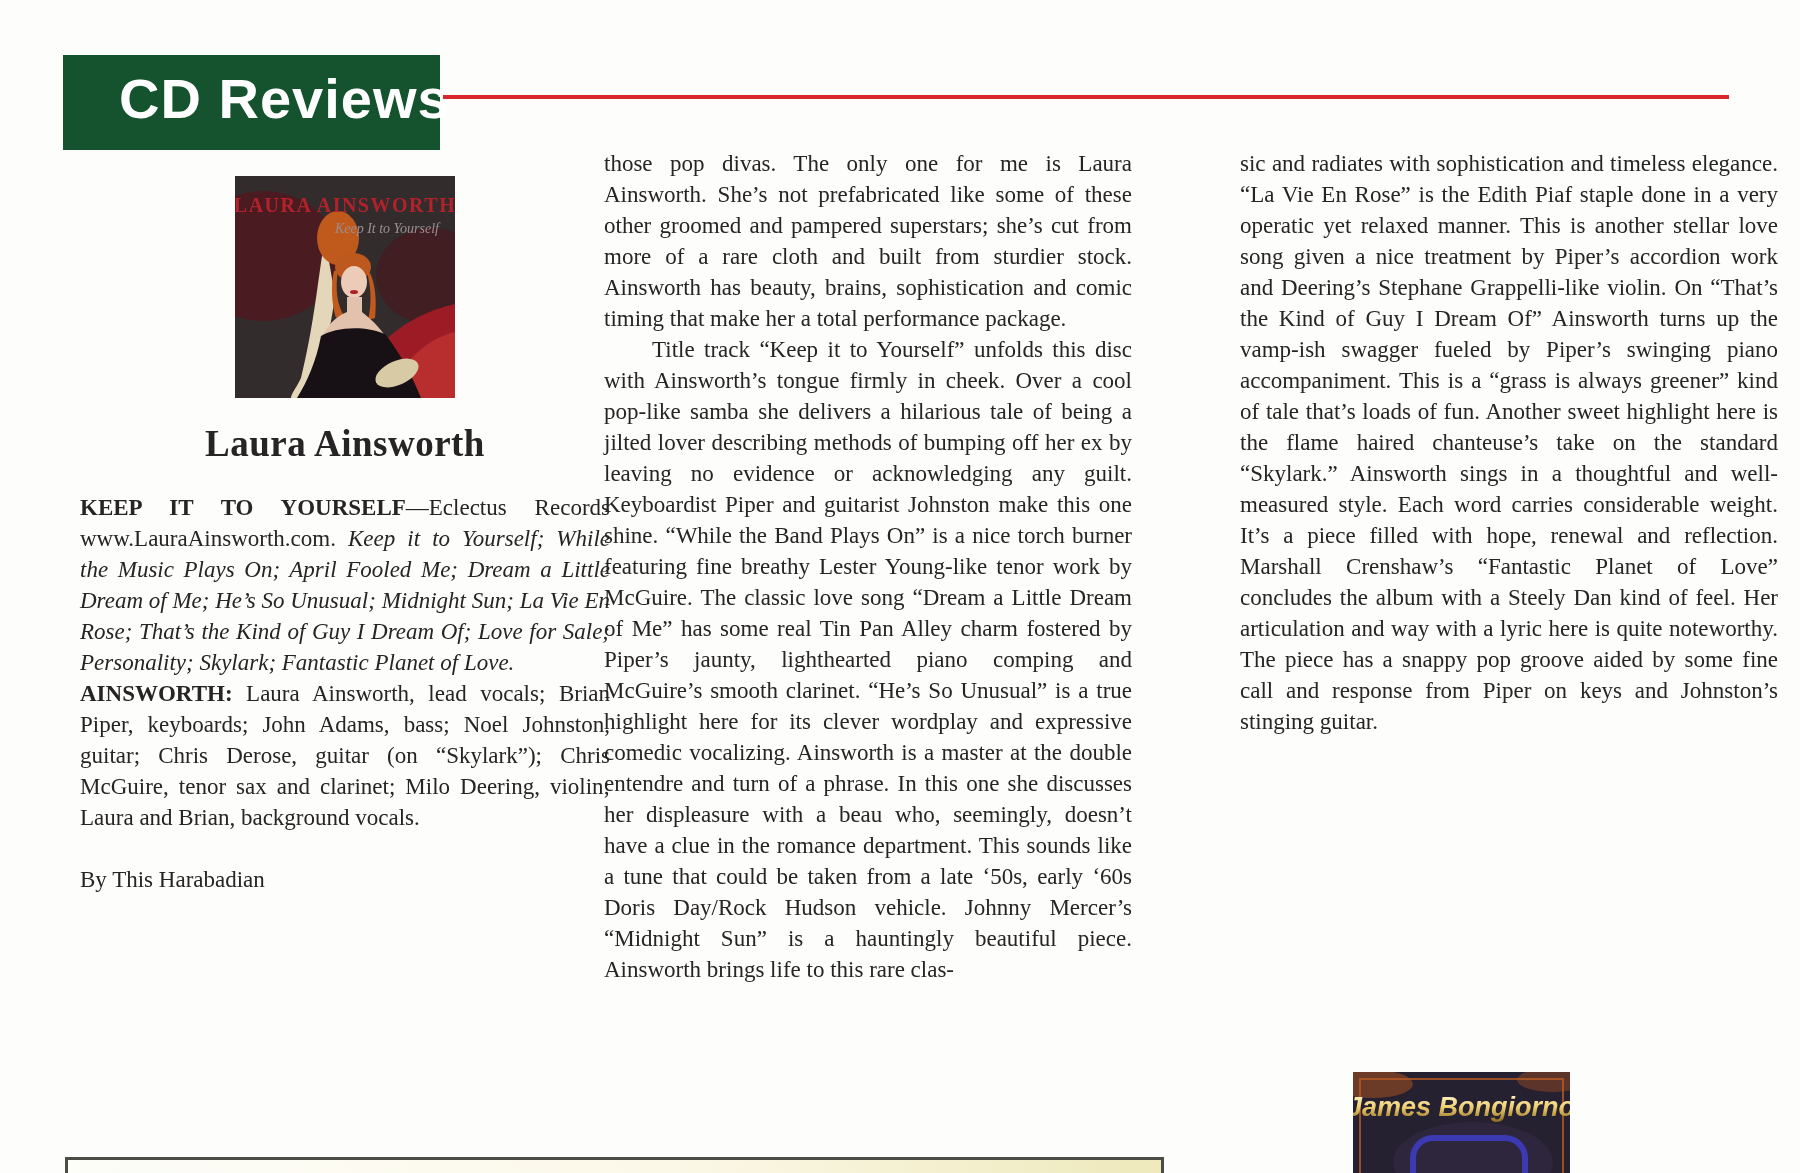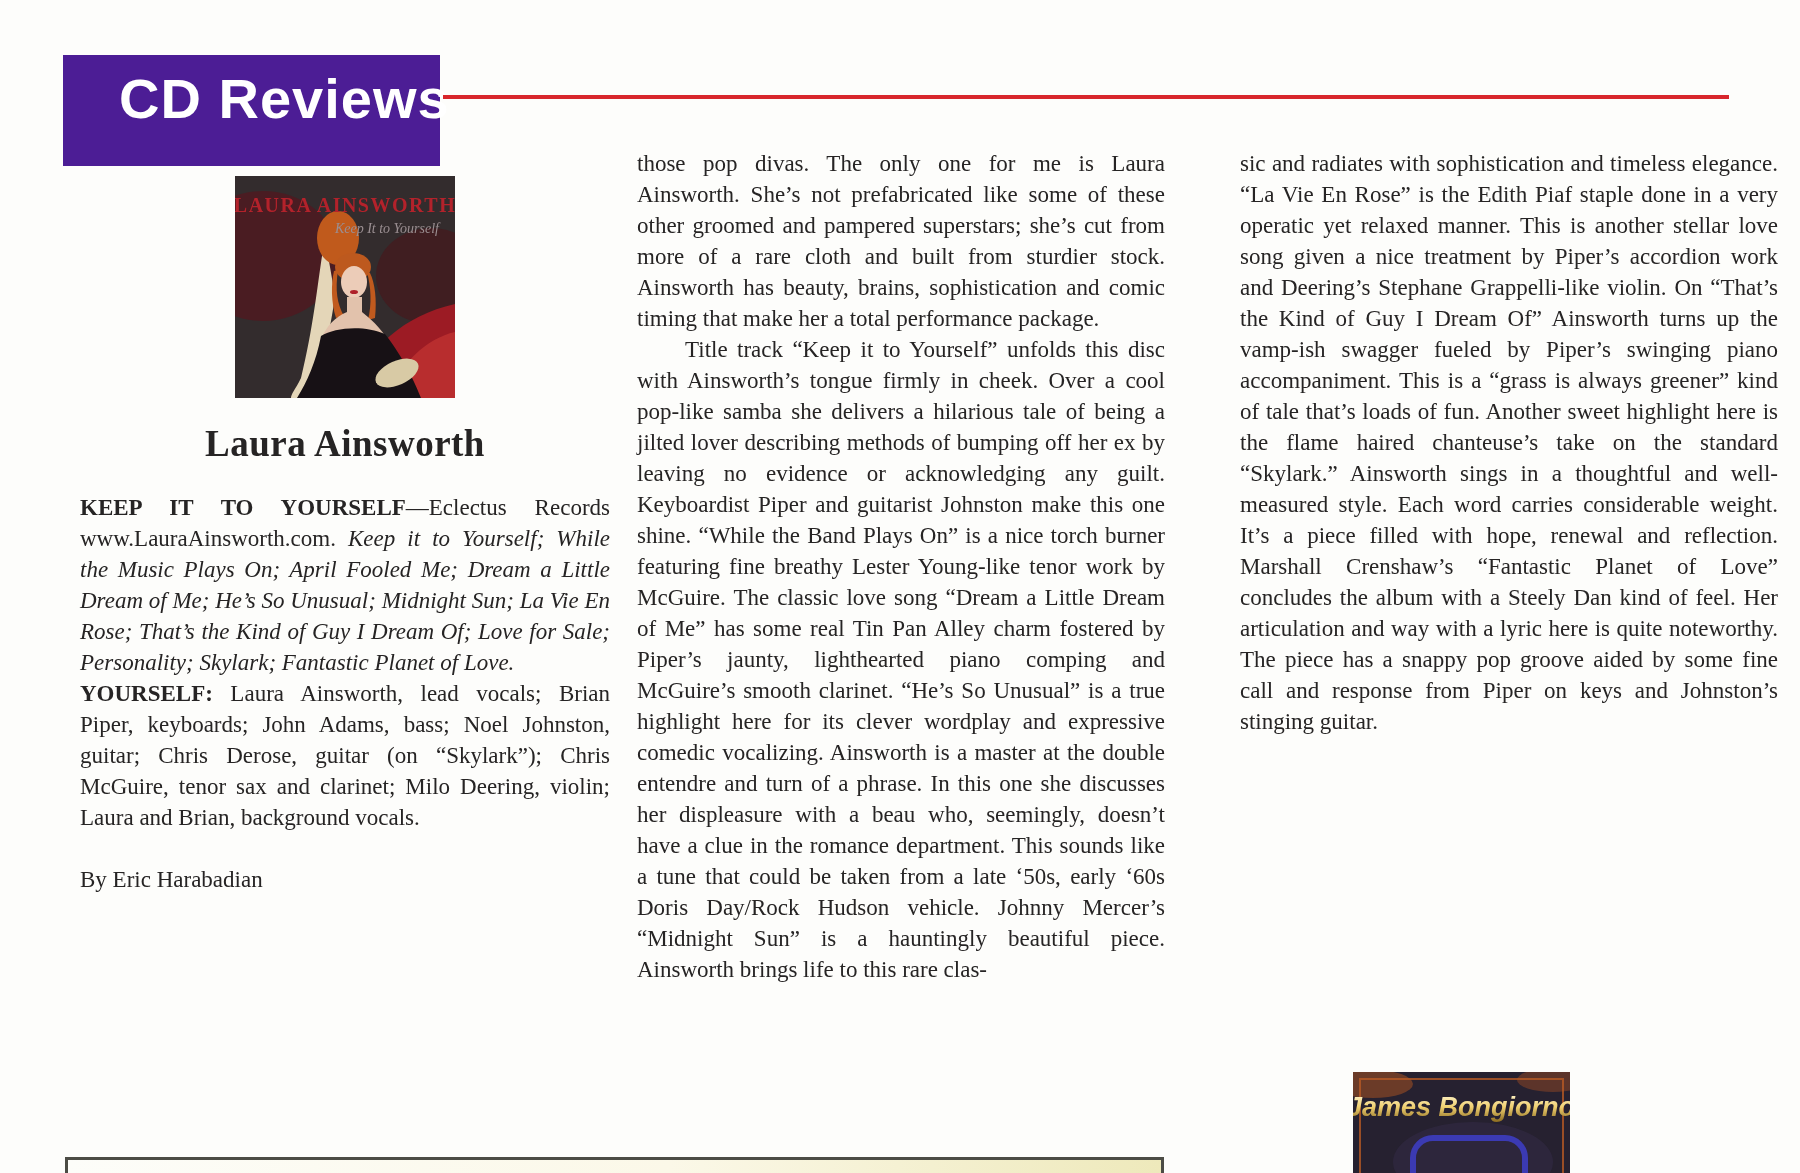--- a/index.html
+++ b/index.html
@@ -6,22 +6,22 @@
   .page{
     position:relative;
     width:1800px;height:1173px;
     background:#fdfdfb;
     overflow:hidden;
     font-family:"Liberation Serif", serif;
     color:#262424;
   }
   
   .banner{
-    position:absolute;left:63px;top:55px;width:377px;height:111px;
-    background:#4c1d95;
+    position:absolute;left:63px;top:55px;width:377px;height:95px;
+    background:#14532d;
   }
   .banner-title{
     display:block;
     font-family:"Liberation Sans", sans-serif;
     font-weight:bold;
     font-size:56px;
     line-height:88px;
     color:#ffffff;
     padding-left:56px;
     letter-spacing:1px;
@@ -31,21 +31,21 @@
     position:absolute;left:443px;top:95px;width:1286px;height:4px;
     background:#d8262c;
   }
   
   .col{
     position:absolute;top:148px;
     font-size:23px;line-height:31px;
     text-align:justify;
   }
   .col1{left:80px;width:530px;top:150px;}
-  .col2{left:637px;width:528px;}
+  .col2{left:604px;width:528px;}
   .col3{left:1192px;width:538px;margin-left:48px;}
   .col p{margin:0;}
   .cover1{display:block;margin:26px auto 0 auto;}
   .article-heading{
     margin:30px 0 0 0;
     text-align:center;
     font-size:37px;
     font-weight:bold;
     letter-spacing:0.5px;
   }
@@ -95,23 +95,23 @@
       <ellipse cx="162" cy="197" rx="23" ry="12" fill="#d8caa5" transform="rotate(-24 162 197)"></ellipse>
 
       <text x="110" y="36" text-anchor="middle" font-family="Liberation Serif, serif" font-size="20" font-weight="bold" letter-spacing="1.5" fill="#b3222b">LAURA AINSWORTH</text>
       <text x="204" y="57" text-anchor="end" font-family="Liberation Serif, serif" font-style="italic" font-size="14" fill="#9b8f92">Keep It to Yourself</text>
     </svg>
 
     <h1 class="article-heading">Laura Ainsworth</h1>
 
     <p class="p-album"><span class="b">KEEP IT TO YOURSELF</span><span>—Eclectus Records www.LauraAinsworth.com. </span><span class="i">Keep it to Yourself; While the Music Plays On; April Fooled Me; Dream a Little Dream of Me; He’s So Unusual; Midnight Sun; La Vie En Rose; That’s the Kind of Guy I Dream Of; Love for Sale; Personality; Skylark; Fantastic Planet of Love.</span></p>
 
-    <p><span class="b">YOURSELF:</span><span> Laura Ainsworth, lead vocals; Brian Piper, keyboards; John Adams, bass; Noel Johnston, guitar; Chris Derose, guitar (on “Skylark”); Chris McGuire, tenor sax and clarinet; Milo Deering, violin; Laura and Brian, background vocals.</span></p>
+    <p><span class="b">AINSWORTH:</span><span> Laura Ainsworth, lead vocals; Brian Piper, keyboards; John Adams, bass; Noel Johnston, guitar; Chris Derose, guitar (on “Skylark”); Chris McGuire, tenor sax and clarinet; Milo Deering, violin; Laura and Brian, background vocals.</span></p>
 
-    <p class="p-byline">By Eric Harabadian</p>
+    <p class="p-byline">By This Harabadian</p>
 
   </div>
 
   <div class="col col2">
     <p>those pop divas. The only one for me is Laura Ainsworth. She’s not prefabricated like some of these other groomed and pampered superstars; she’s cut from more of a rare cloth and built from sturdier stock. Ainsworth has beauty, brains, sophistication and comic timing that make her a total performance package.</p>
     <p class="indent">Title track “Keep it to Yourself” unfolds this disc with Ainsworth’s tongue firmly in cheek. Over a cool pop-like samba she delivers a hilarious tale of being a jilted lover describing methods of bumping off her ex by leaving no evidence or acknowledging any guilt. Keyboardist Piper and guitarist Johnston make this one shine. “While the Band Plays On” is a nice torch burner featuring fine breathy Lester Young-like tenor work by McGuire. The classic love song “Dream a Little Dream of Me” has some real Tin Pan Alley charm fostered by Piper’s jaunty, lighthearted piano comping and McGuire’s smooth clarinet. “He’s So Unusual” is a true highlight here for its clever wordplay and expressive comedic vocalizing. Ainsworth is a master at the double entendre and turn of a phrase. In this one she discusses her displeasure with a beau who, seemingly, doesn’t have a clue in the romance department. This sounds like a tune that could be taken from a late ‘50s, early ‘60s Doris Day/Rock Hudson vehicle. Johnny Mercer’s “Midnight Sun” is a hauntingly beautiful piece. Ainsworth brings life to this rare clas-</p>
   </div>
 
   <div class="col col3">
     <p>sic and radiates with sophistication and timeless elegance. “La Vie En Rose” is the Edith Piaf staple done in a very operatic yet relaxed manner. This is another stellar love song given a nice treatment by Piper’s accordion work and Deering’s Stephane Grappelli-like violin. On “That’s the Kind of Guy I Dream Of” Ainsworth turns up the vamp-ish swagger fueled by Piper’s swinging piano accompaniment. This is a “grass is always greener” kind of tale that’s loads of fun. Another sweet highlight here is the flame haired chanteuse’s take on the standard “Skylark.” Ainsworth sings in a thoughtful and well-measured style. Each word carries considerable weight. It’s a piece filled with hope, renewal and reflection. Marshall Crenshaw’s “Fantastic Planet of Love” concludes the album with a Steely Dan kind of feel. Her articulation and way with a lyric here is quite noteworthy. The piece has a snappy pop groove aided by some fine call and response from Piper on keys and Johnston’s stinging guitar.</p>

